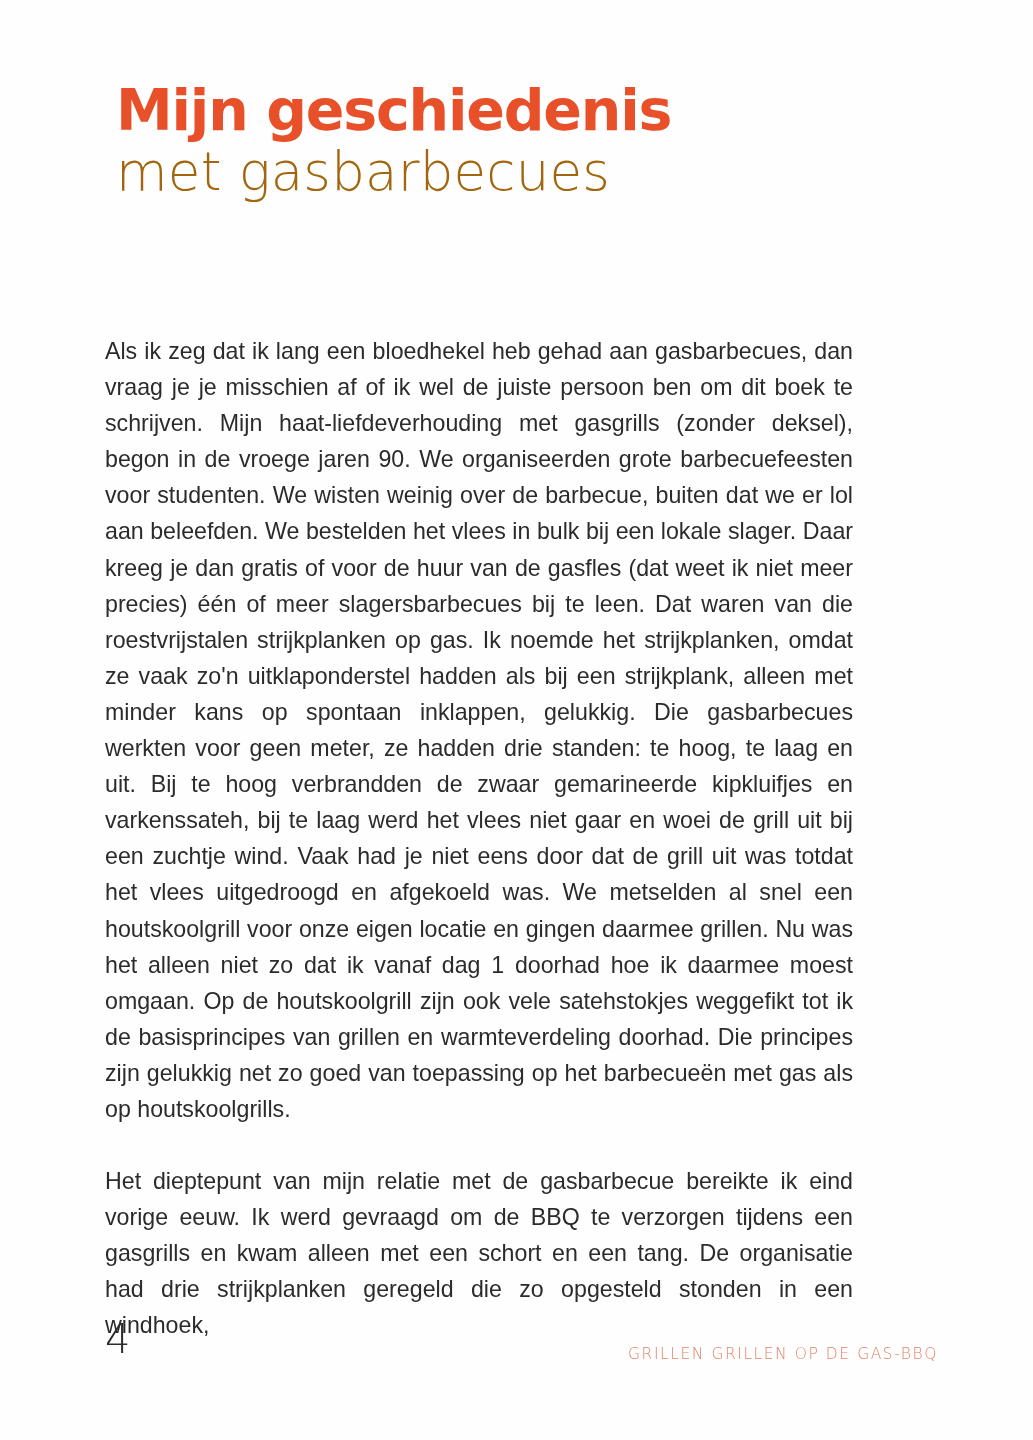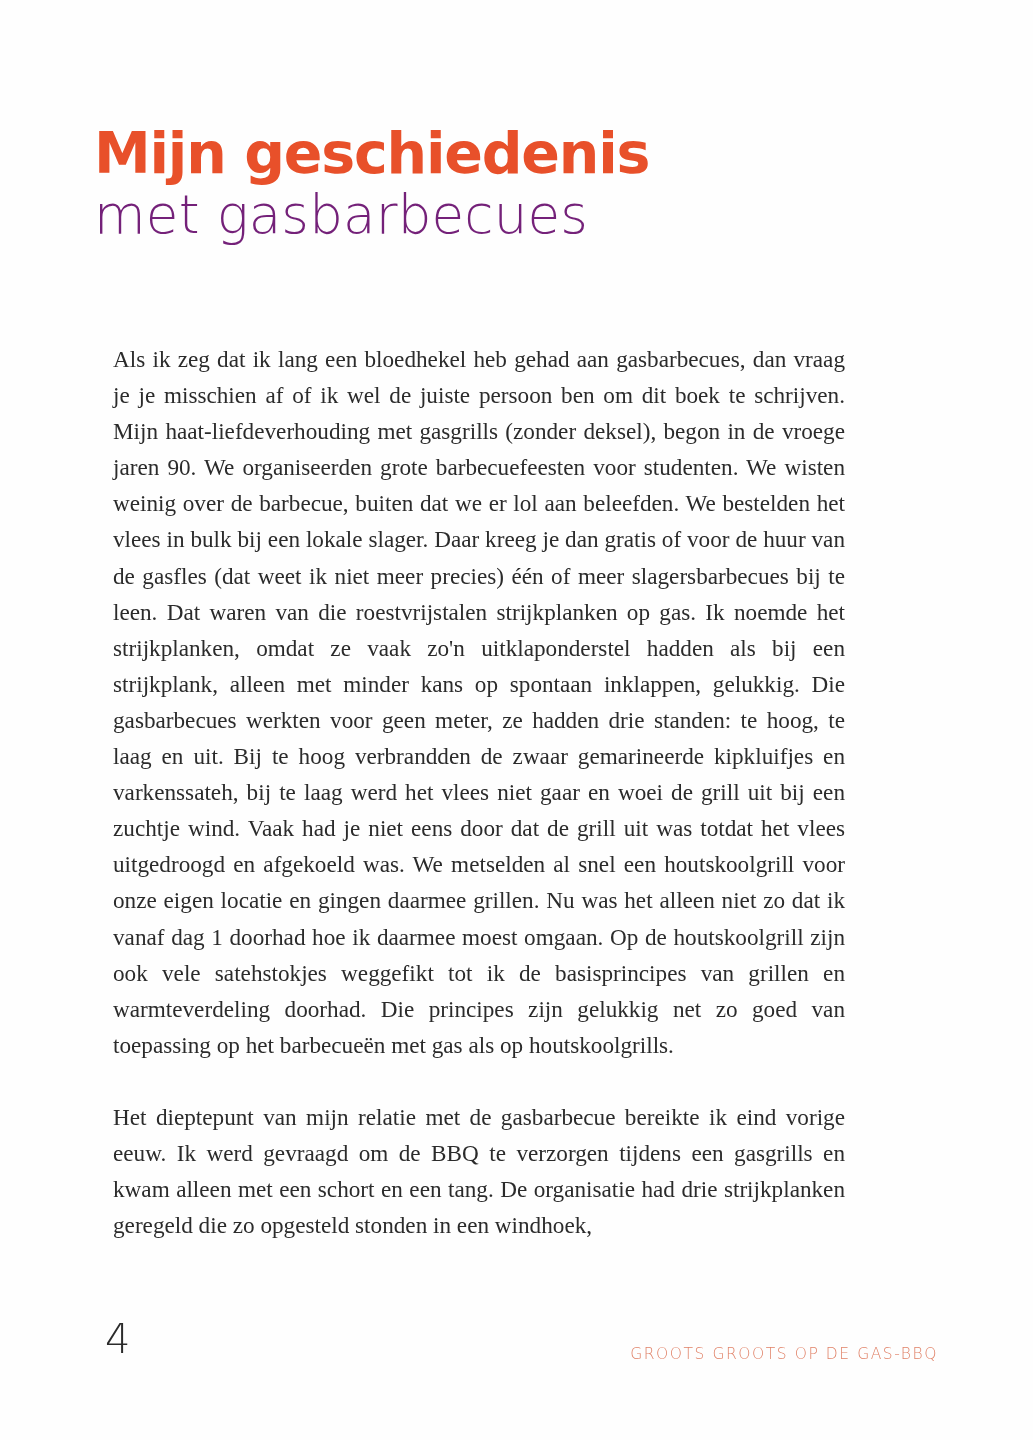--- a/index.html
+++ b/index.html
@@ -14,68 +14,67 @@
     width: 1033px;
     height: 1440px;
     background: #fefefe;
     overflow: hidden;
     box-sizing: border-box;
   }
 
   
   .title-block {
     position: absolute;
-    left: 94px;
+    left: 116px;
     top: 78px;
     width: 800px;
-    margin-top: 43px;
   }
 
   .title-line1 {
     font-family: "DejaVu Sans", sans-serif;
     font-weight: 700;
     font-size: 57px;
     line-height: 64px;
     letter-spacing: -1.2px;
     color: #E8502A;
     margin: 0;
     white-space: nowrap;
   }
 
   .title-line2 {
     font-family: "DejaVu Sans", sans-serif;
     font-weight: 300;
     font-size: 53px;
     line-height: 58px;
     letter-spacing: 0.2px;
-    color: #701a75;
+    color: #a16207;
     margin: 0;
     padding-top: 1px;
     white-space: nowrap;
     
     -webkit-text-stroke: 0px transparent;
     opacity: 0.97;
   }
 
   
   .body-col {
     position: absolute;
     left: 105px;
     top: 333px;
     width: 748px;
   }
 
   .body-col p {
-    font-family: Liberation Serif, serif;
+    font-family: Liberation Sans, sans-serif;
     font-size: 23.2px;
     line-height: 36.1px;
     color: #2b2b2b;
     text-align: justify;
     text-justify: inter-word;
-    margin: 8px;
+    margin: 0;
     hyphens: manual;
     -webkit-hyphens: manual;
   }
 
   .body-col p.gap {
     margin-top: 36px;
   }
 
   .body-col p:last-child {
     text-align: justify;
@@ -124,16 +123,16 @@
     <div class="title-line2">met gasbarbecues</div>
   </div>
 
   <div class="body-col">
     <p>Als ik zeg dat ik lang een bloedhekel heb gehad aan gasbarbecues, dan vraag je je misschien af of ik wel de juiste persoon ben om dit boek te schrijven. Mijn haat-liefdeverhouding met gasgrills (zonder deksel), begon in de vroege jaren 90. We organiseerden grote barbecuefeesten voor studenten. We wisten weinig over de barbecue, buiten dat we er lol aan beleefden. We bestelden het vlees in bulk bij een lokale slager. Daar kreeg je dan gratis of voor de huur van de gasfles (dat weet ik niet meer precies) één of meer slagersbarbecues bij te leen. Dat waren van die roestvrijstalen strijkplanken op gas. Ik noemde het strijkplanken, omdat ze vaak zo'n uitklaponderstel hadden als bij een strijkplank, alleen met minder kans op spontaan inklappen, gelukkig. Die gasbarbecues werkten voor geen meter, ze hadden drie standen: te hoog, te laag en uit. Bij te hoog verbrandden de zwaar gemarineerde kipkluifjes en varkenssateh, bij te laag werd het vlees niet gaar en woei de grill uit bij een zuchtje wind. Vaak had je niet eens door dat de grill uit was totdat het vlees uitgedroogd en afgekoeld was. We metselden al snel een houtskoolgrill voor onze eigen locatie en gingen daarmee grillen. Nu was het alleen niet zo dat ik vanaf dag 1 doorhad hoe ik daarmee moest omgaan. Op de houtskoolgrill zijn ook vele satehstokjes weggefikt tot ik de basisprincipes van grillen en warmteverdeling doorhad. Die principes zijn gelukkig net zo goed van toepassing op het barbecueën met gas als op houtskoolgrills.</p>
     <p class="gap">Het dieptepunt van mijn relatie met de gasbarbecue bereikte ik eind vorige eeuw. Ik werd gevraagd om de BBQ te verzorgen tijdens een gasgrills en kwam alleen met een schort en een tang. De organisatie had drie strijkplanken geregeld die zo opgesteld stonden in een windhoek,</p>
   </div>
 
   <div class="footer">
     <div class="page-number">4</div>
-    <div class="running-head">GROOTS GROOTS OP DE GAS-BBQ</div>
+    <div class="running-head">GRILLEN GRILLEN OP DE GAS-BBQ</div>
   </div>
 
 </div>
 
 </body></html>

